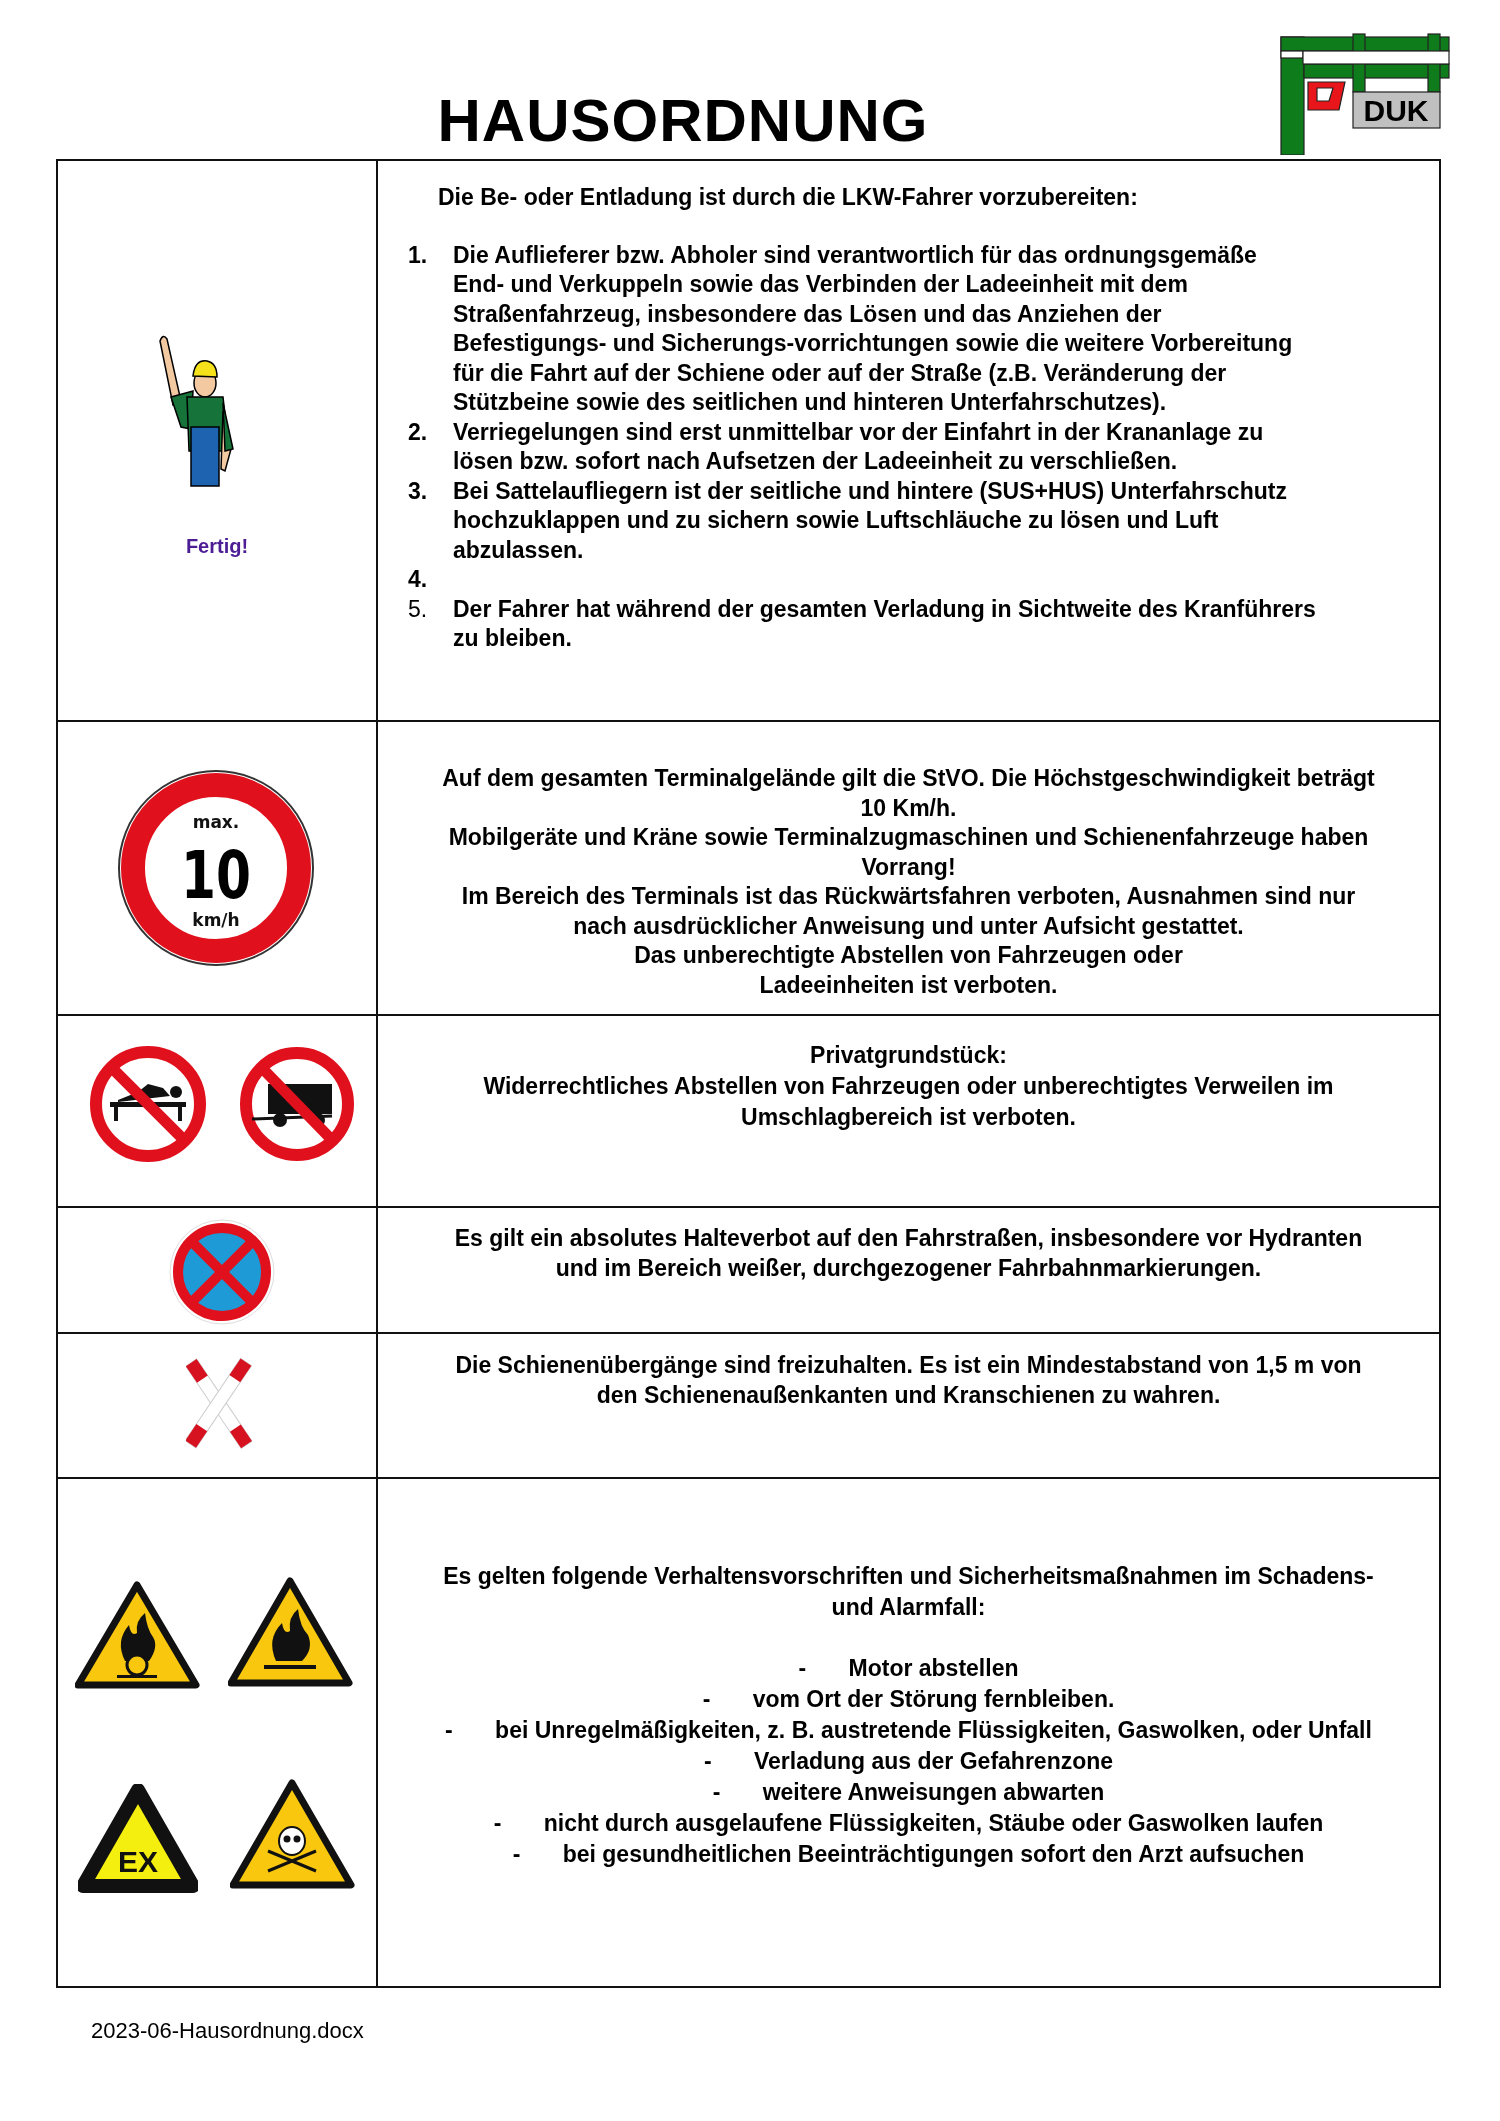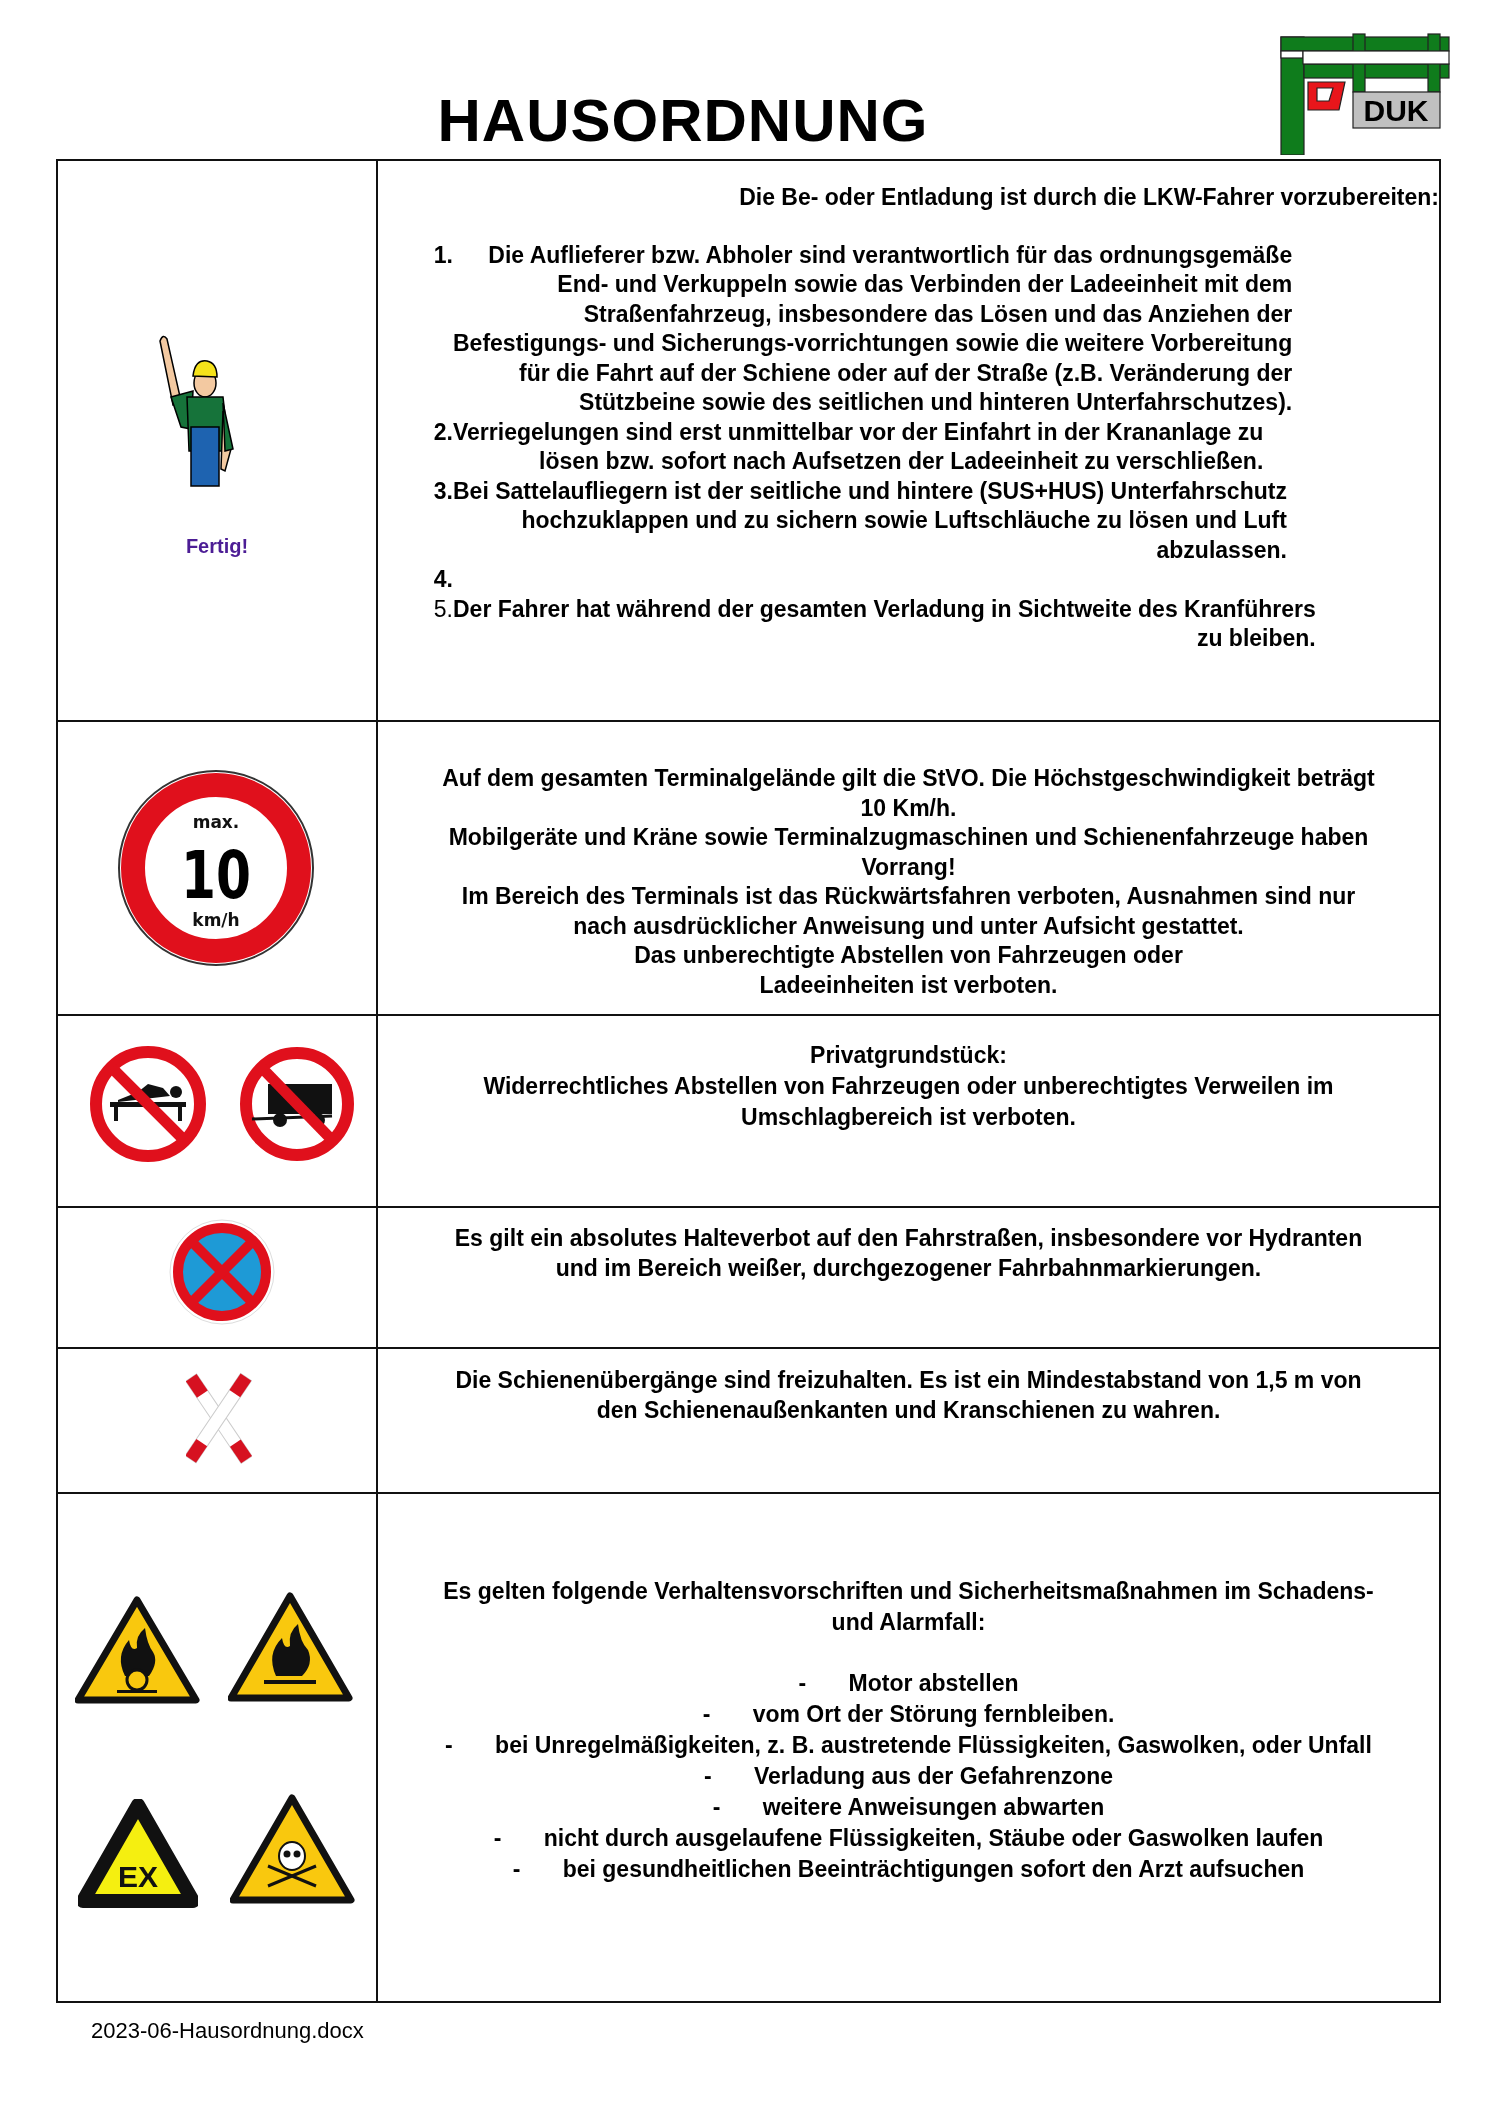--- a/index.html
+++ b/index.html
@@ -6,26 +6,26 @@
   body { width: 1500px; height: 2121px; position: relative; overflow: hidden;
          font-family: "Liberation Sans", sans-serif; color: #000; }
   .title { position: absolute; left: 0; width: 1356px; top: 86px; text-align: center;
            font-family: "Liberation Sans", sans-serif; font-weight: bold; font-size: 60px; letter-spacing: 1px; }
   .title span { position: relative; left: 5px; }
   .logo { position: absolute; left: 1265px; top: 30px; width: 190px; height: 125px; }
   .table { position: absolute; left: 56px; top: 159px; width: 1385px; border: 2px solid #111; box-sizing: border-box; }
   .row { display: flex; border-top: 2px solid #111; box-sizing: border-box; }
   .row:first-child { border-top: none; }
   .cell-icon { width: 320px; border-right: 2px solid #111; position: relative; box-sizing: border-box; flex: none; }
-  .cell-text { flex: 1; font-weight: bold; font-size: 23px; line-height: 29.5px; box-sizing: border-box; text-align: right; }
+  .cell-text { flex: 1; font-weight: bold; font-size: 23px; line-height: 29.5px; box-sizing: border-box; }
   .centered { text-align: center; }
   .r1 { height: 559px; }
   .r2 { height: 294px; }
   .r3 { height: 192px; }
-  .r4 { height: 141px; }
+  .r4 { height: 126px; }
   .r5 { height: 145px; }
   .r6 { height: 509px; }
   .intro { padding-left: 60px; padding-top: 22px; }
   ol.steps { list-style: none; margin: 28px 0 0 0; padding: 0 20px 0 30px; }
   ol.steps li { display: flex; margin: 0; }
   ol.steps .num { width: 45px; flex: none; }
   ol.steps .num.light { font-weight: normal; }
   .fertig { position: absolute; left: 0; right: 0; top: 374px; text-align: center; font-weight: bold; font-size: 20px; color: #4c1d95; }
   .footer { position: absolute; left: 91px; top: 2018px; font-size: 22px; font-family: "Liberation Sans", sans-serif; }
   .bul { display: inline-block; width: 50px; text-align: left; }

